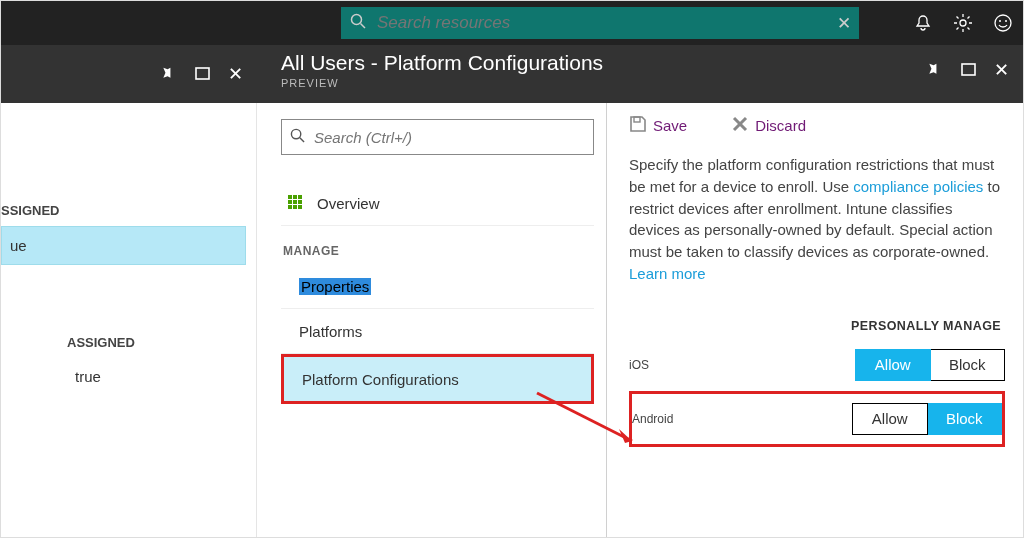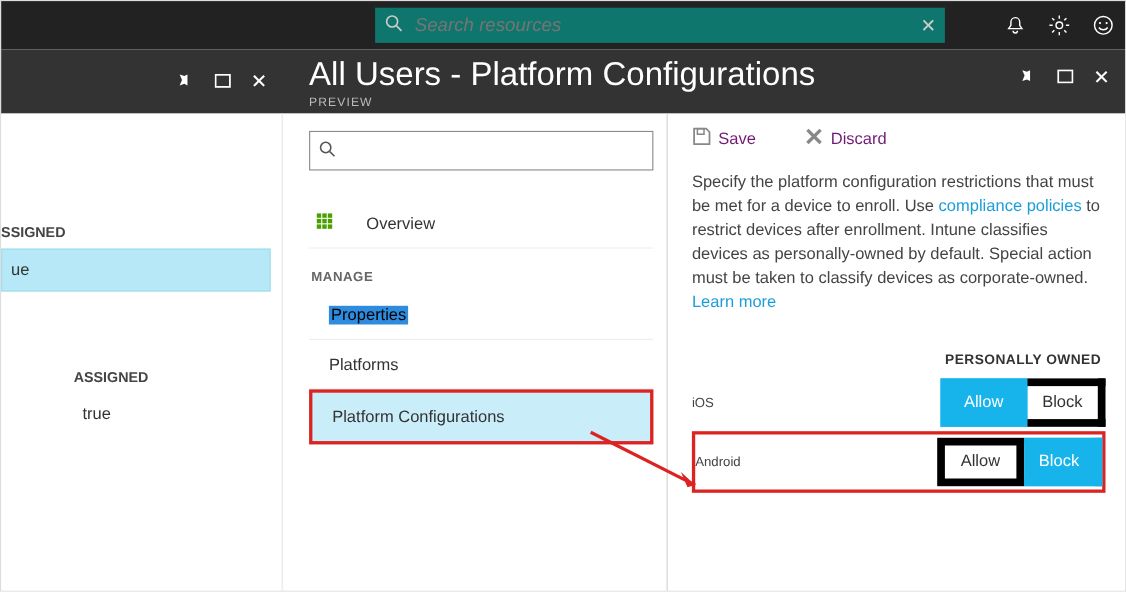--- a/index.html
+++ b/index.html
@@ -11,55 +11,55 @@
   .searchbox .mag{width:34px;text-align:center;font-style:normal;color:#ccc;}
   .searchbox input{flex:1;background:transparent;border:none;outline:none;color:#ddd;font-style:italic;font-size:17px;}
   .searchbox .xclear{width:30px;text-align:center;color:#ccc;font-style:normal;cursor:pointer;}
   .tb-icons{display:flex;align-items:center;margin-left:auto;}
   .tb-icons .tbi{width:40px;height:44px;display:flex;align-items:center;justify-content:center;color:#fff;font-size:18px;cursor:pointer;}
   
   .bladehdr{height:58px;background:#333;display:flex;align-items:flex-start;color:#fff;}
   .prevcol{flex:0 0 256px;height:58px;display:flex;align-items:center;justify-content:flex-end;padding-right:14px;gap:18px;box-sizing:border-box;}
   .wic{color:#fff;font-size:18px;cursor:pointer;}
   .titleblock{flex:1;padding:6px 0 0 24px;}
-  .titleblock h1{margin:0;font-weight:400;font-size:30px;color:#fff;}
+  .titleblock h1{margin:0;font-weight:400;font-size:21px;color:#fff;}
   .titleblock .sub{font-size:11px;letter-spacing:1px;color:#bbb;margin-top:2px;}
   .wincontrols{display:flex;align-items:center;gap:18px;padding-right:14px;padding-top:14px;}
   
   .body{display:flex;height:calc(538px - 44px - 58px);}
   .col{box-sizing:border-box;}
   .col.left{flex:0 0 256px;border-right:1px solid #e5e5e5;padding-top:100px;position:relative;}
   .lbl{font-size:13px;font-weight:700;color:#444;padding:0 0 8px 0;}
   .bluecell{background:#b6e8f7;padding:10px 8px;border:1px solid #9edceb;margin-right:10px;}
   .plain{padding:10px 8px;}
   .left .group{margin:0 0 30px 0;}
   .left .group .indent{padding-left:18px;}
   .col.mid{flex:0 0 350px;border-right:1px solid #d0d0d0;padding:16px 12px 0 24px;}
   .searchlocal{height:34px;border:1px solid #888;display:flex;align-items:center;color:#777;font-style:italic;}
   .searchlocal .mag{width:30px;text-align:center;font-style:normal;color:#555;}
   .searchlocal input{flex:1;border:none;outline:none;font-style:italic;font-size:15px;color:#555;}
   .navlist{margin-top:26px;}
-  .navitem{display:flex;align-items:center;height:44px;border-bottom:1px solid #eee;padding-left:4px;gap:28px;cursor:pointer;}
+  .navitem{display:flex;align-items:center;height:44px;border-bottom:1px solid #eee;padding-left:4px;gap:12px;cursor:pointer;}
   .navitem .ic{width:20px;text-align:center;color:#4aa000;}
   .sectionlbl{font-size:12px;font-weight:700;color:#666;letter-spacing:.5px;margin:18px 0 6px 2px;}
   .navsub{height:44px;display:flex;align-items:center;padding-left:18px;border-bottom:1px solid #eee;cursor:pointer;}
   .navsub.sel{background:#c9eef9;}
   .hl{background:#2e8bdd;color:#000000;padding:0 2px;}
   .redbox{border:3px solid #d22;}
   .col.right{flex:1;padding:12px 18px 0 22px;position:relative;}
   .cmdbar{display:flex;gap:44px;color:#701a75;align-items:flex-start;margin-bottom:18px;}
   .cmd{display:flex;align-items:center;gap:6px;cursor:pointer;}
   .cmd svg{width:18px;height:18px;}
   .desc{font-size:15px;color:#444;line-height:1.45;}
   .desc a{color:#1b9dd9;text-decoration:none;}
   .tblhdr{text-align:right;font-size:12.5px;font-weight:700;letter-spacing:.4px;margin:34px 4px 10px 0;}
   .row{display:flex;align-items:center;height:44px;}
   .row .plabel{flex:1;font-size:12px;color:#444;}
   .toggle{display:flex;width:150px;}
-  .toggle .opt{flex:1;height:30px;display:flex;align-items:center;justify-content:center;border:7px solid #000000;font-size:15px;cursor:pointer;}
+  .toggle .opt{flex:1;height:30px;display:flex;align-items:center;justify-content:center;border:1px solid #000000;font-size:15px;cursor:pointer;}
   .toggle .opt.on{background:#17b4ec;color:#fff;border-color:#17b4ec;}
   .toggle .opt + .opt{border-left:none;}
   .redwrap{border:3px solid #d22;padding:3px 0;margin-top:4px;}
   
   .arrow{position:absolute;pointer-events:none;}
 </style>
 </head>
 <body>
 <div class="root">
 
@@ -148,20 +148,21 @@
   </div>
 
   <div class="col mid">
     <div class="searchlocal">
       <span class="mag">
         <svg width="15" height="15" viewBox="0 0 16 16">
               <circle cx="6.5" cy="6.5" r="5" stroke="#555" stroke-width="1.5" fill="none"></circle>
               <line x1="10.5" y1="10.5" x2="15" y2="15" stroke="#555" stroke-width="1.5"></line>
             </svg>
       </span>
+      <input placeholder="Search (Ctrl+/)" style="">
     </div>
     <div class="navlist">
       <div class="navitem">
         <span class="ic">
           <svg width="16" height="16" viewBox="0 0 16 16">
                 <rect x="1" y="1" width="4" height="4" fill="#4aa000"></rect>
                 <rect x="6" y="1" width="4" height="4" fill="#4aa000"></rect>
                 <rect x="11" y="1" width="4" height="4" fill="#4aa000"></rect>
                 <rect x="1" y="6" width="4" height="4" fill="#4aa000"></rect>
                 <rect x="6" y="6" width="4" height="4" fill="#4aa000"></rect>
@@ -205,21 +206,21 @@
               </svg>
         </span>
         <span>Discard</span>
       </div>
     </div>
 
     <div class="desc">
       <span>Specify the platform configuration restrictions that must be met for a device to enroll. Use </span><a href="#">compliance policies</a><span> to restrict devices after enrollment. Intune classifies devices as personally-owned by default. Special action must be taken to classify devices as corporate-owned. </span><a href="#">Learn more</a>
     </div>
 
-    <div class="tblhdr">PERSONALLY OWNED</div>
+    <div class="tblhdr">PERSONALLY MANAGE</div>
 
     <div class="row">
       <div class="plabel">iOS</div>
       <div class="toggle">
         <div class="opt on">Allow</div>
         <div class="opt">Block</div>
       </div>
     </div>
 
     <div class="redwrap">

